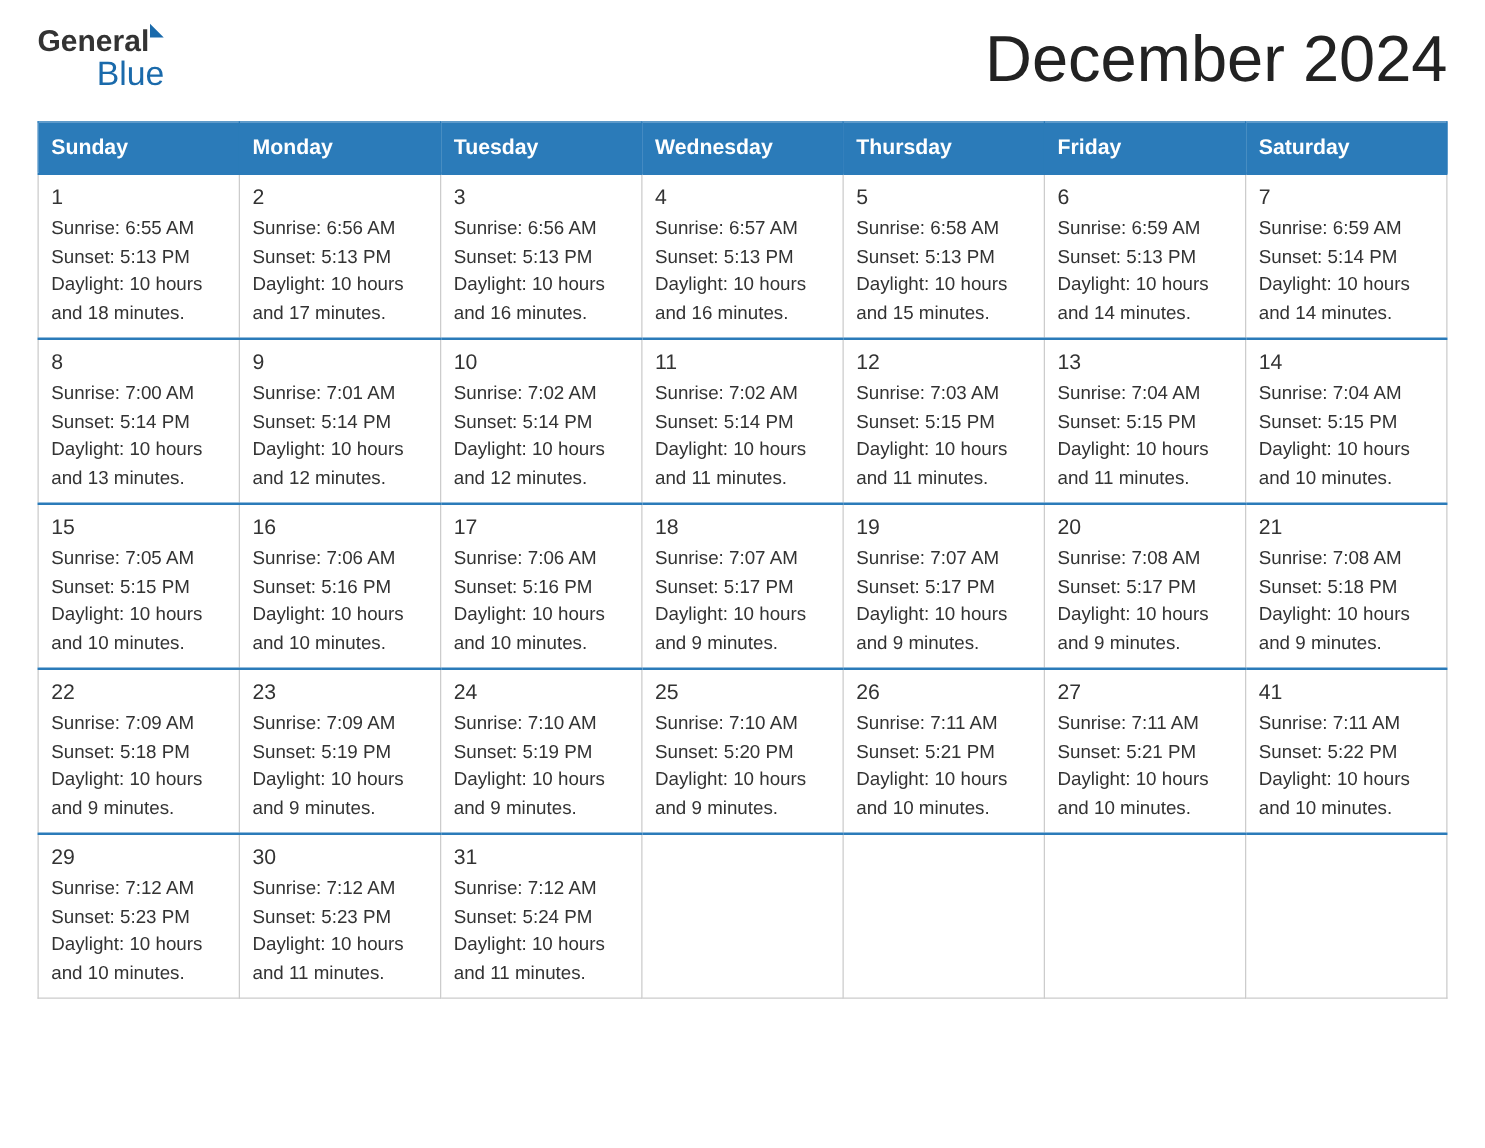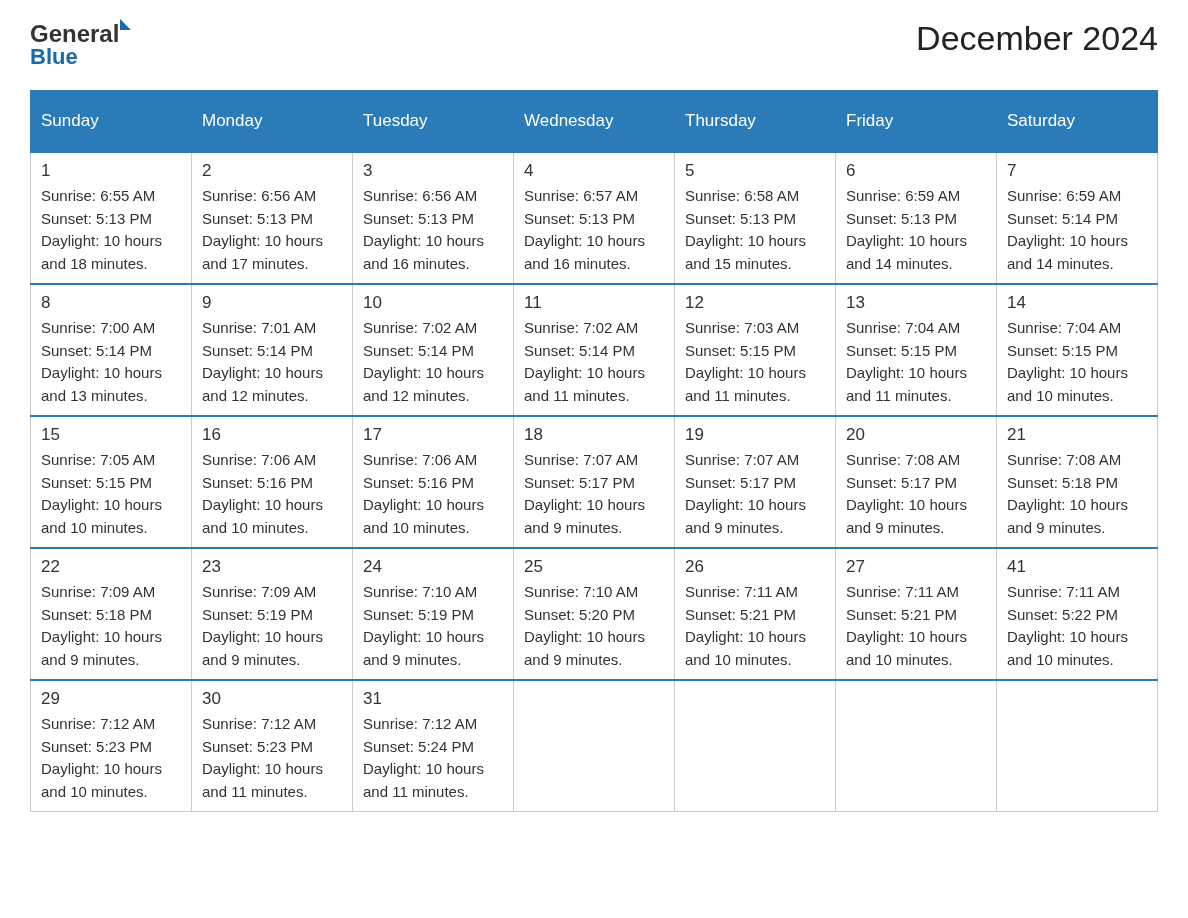--- a/index.html
+++ b/index.html
@@ -18,50 +18,50 @@
     }
     .logo-wrapper {
       display: flex;
       flex-direction: column;
     }
     .logo-line1 {
       display: flex;
     }
     .logo-line2 {
       color: #1a6aab;
-      font-size: 22px;
-      font-weight: bold;
-      text-align: left;
+      font-size: 27px;
+      font-weight: normal;
+      text-align: right;
       margin-top: -4px;
     }
     .title-block {
       text-align: right;
     }
     .month-title {
-      font-size: 34px;
+      font-size: 52px;
       font-weight: normal;
       color: #222;
       line-height: 1.1;
     }
     .location-title {
       font-size: 22px;
       color: #555;
       margin-top: 4px;
     }
     table {
       width: 100%;
       border-collapse: collapse;
       table-layout: fixed;
     }
     th {
       background-color: #2b7bb9;
       color: #fff;
       font-size: 17px;
-      font-weight: normal;
-      padding: 20px 10px;
+      font-weight: bold;
+      padding: 10px 10px;
       text-align: left;
       border: 1px solid #2b7bb9;
     }
     td {
       vertical-align: top;
       padding: 8px 10px;
       border: 1px solid #ccc;
       border-top: 2px solid #2b7bb9;
       font-size: 13.5px;
       color: #333;

